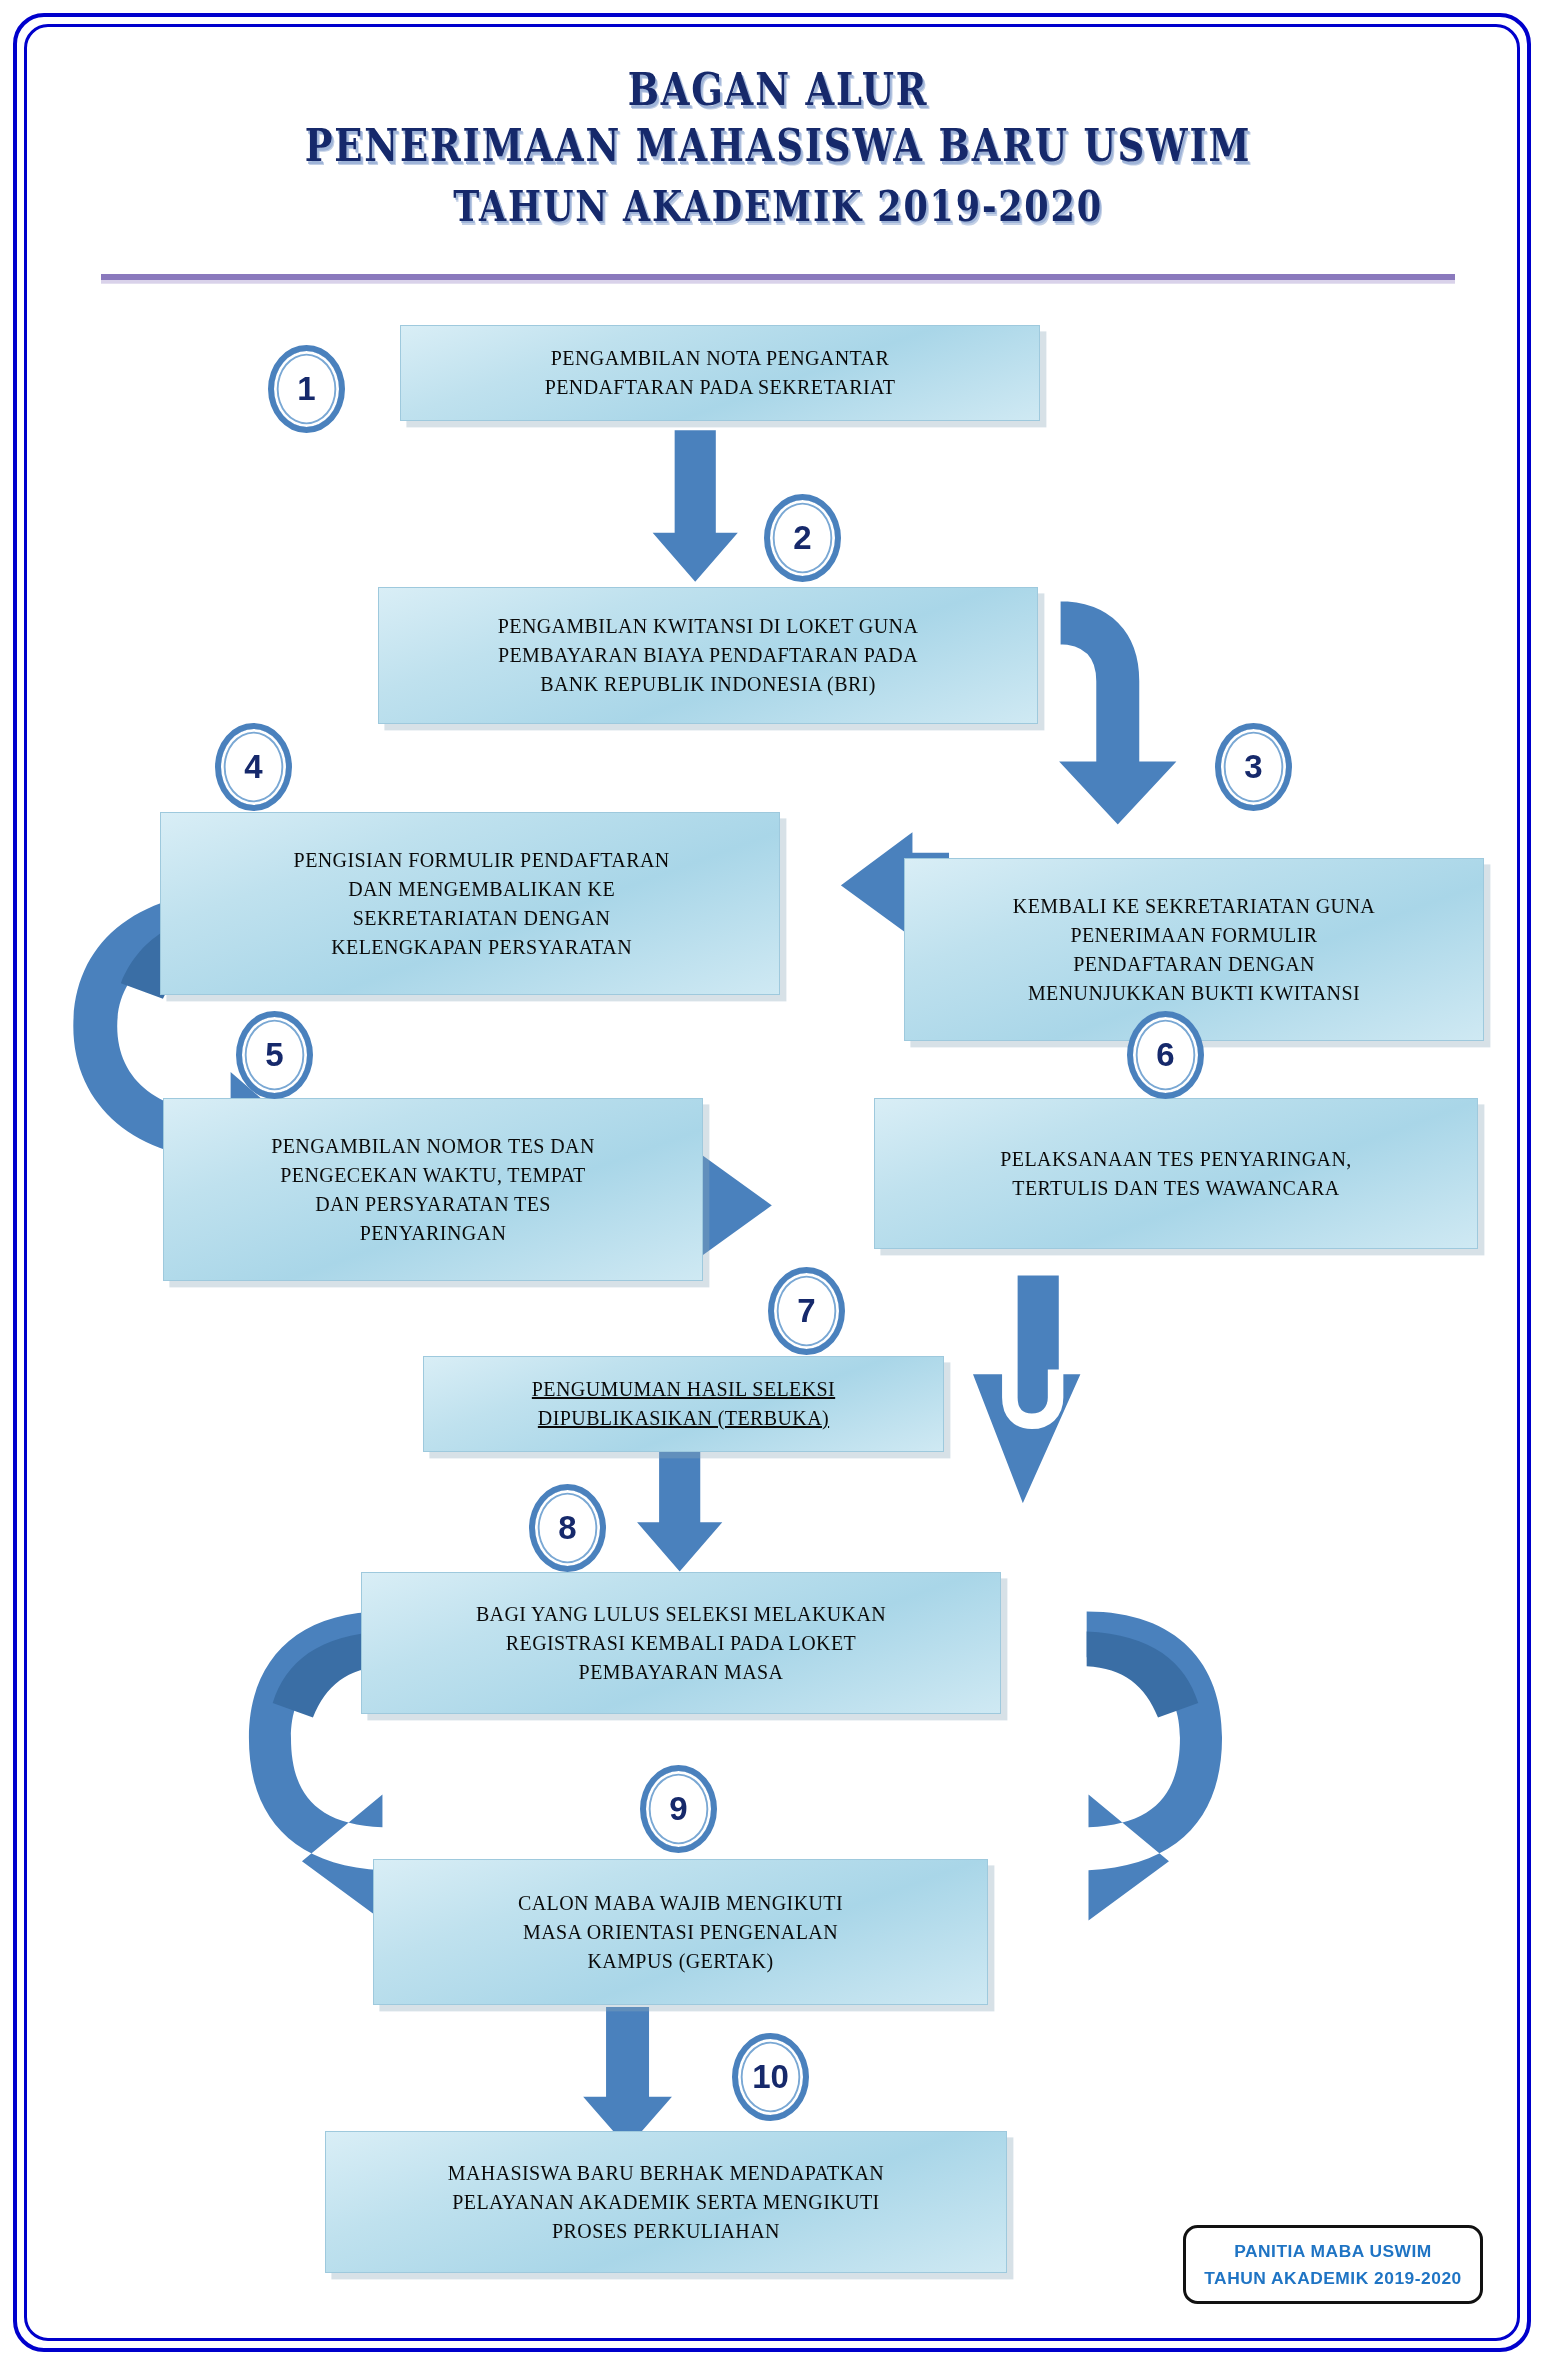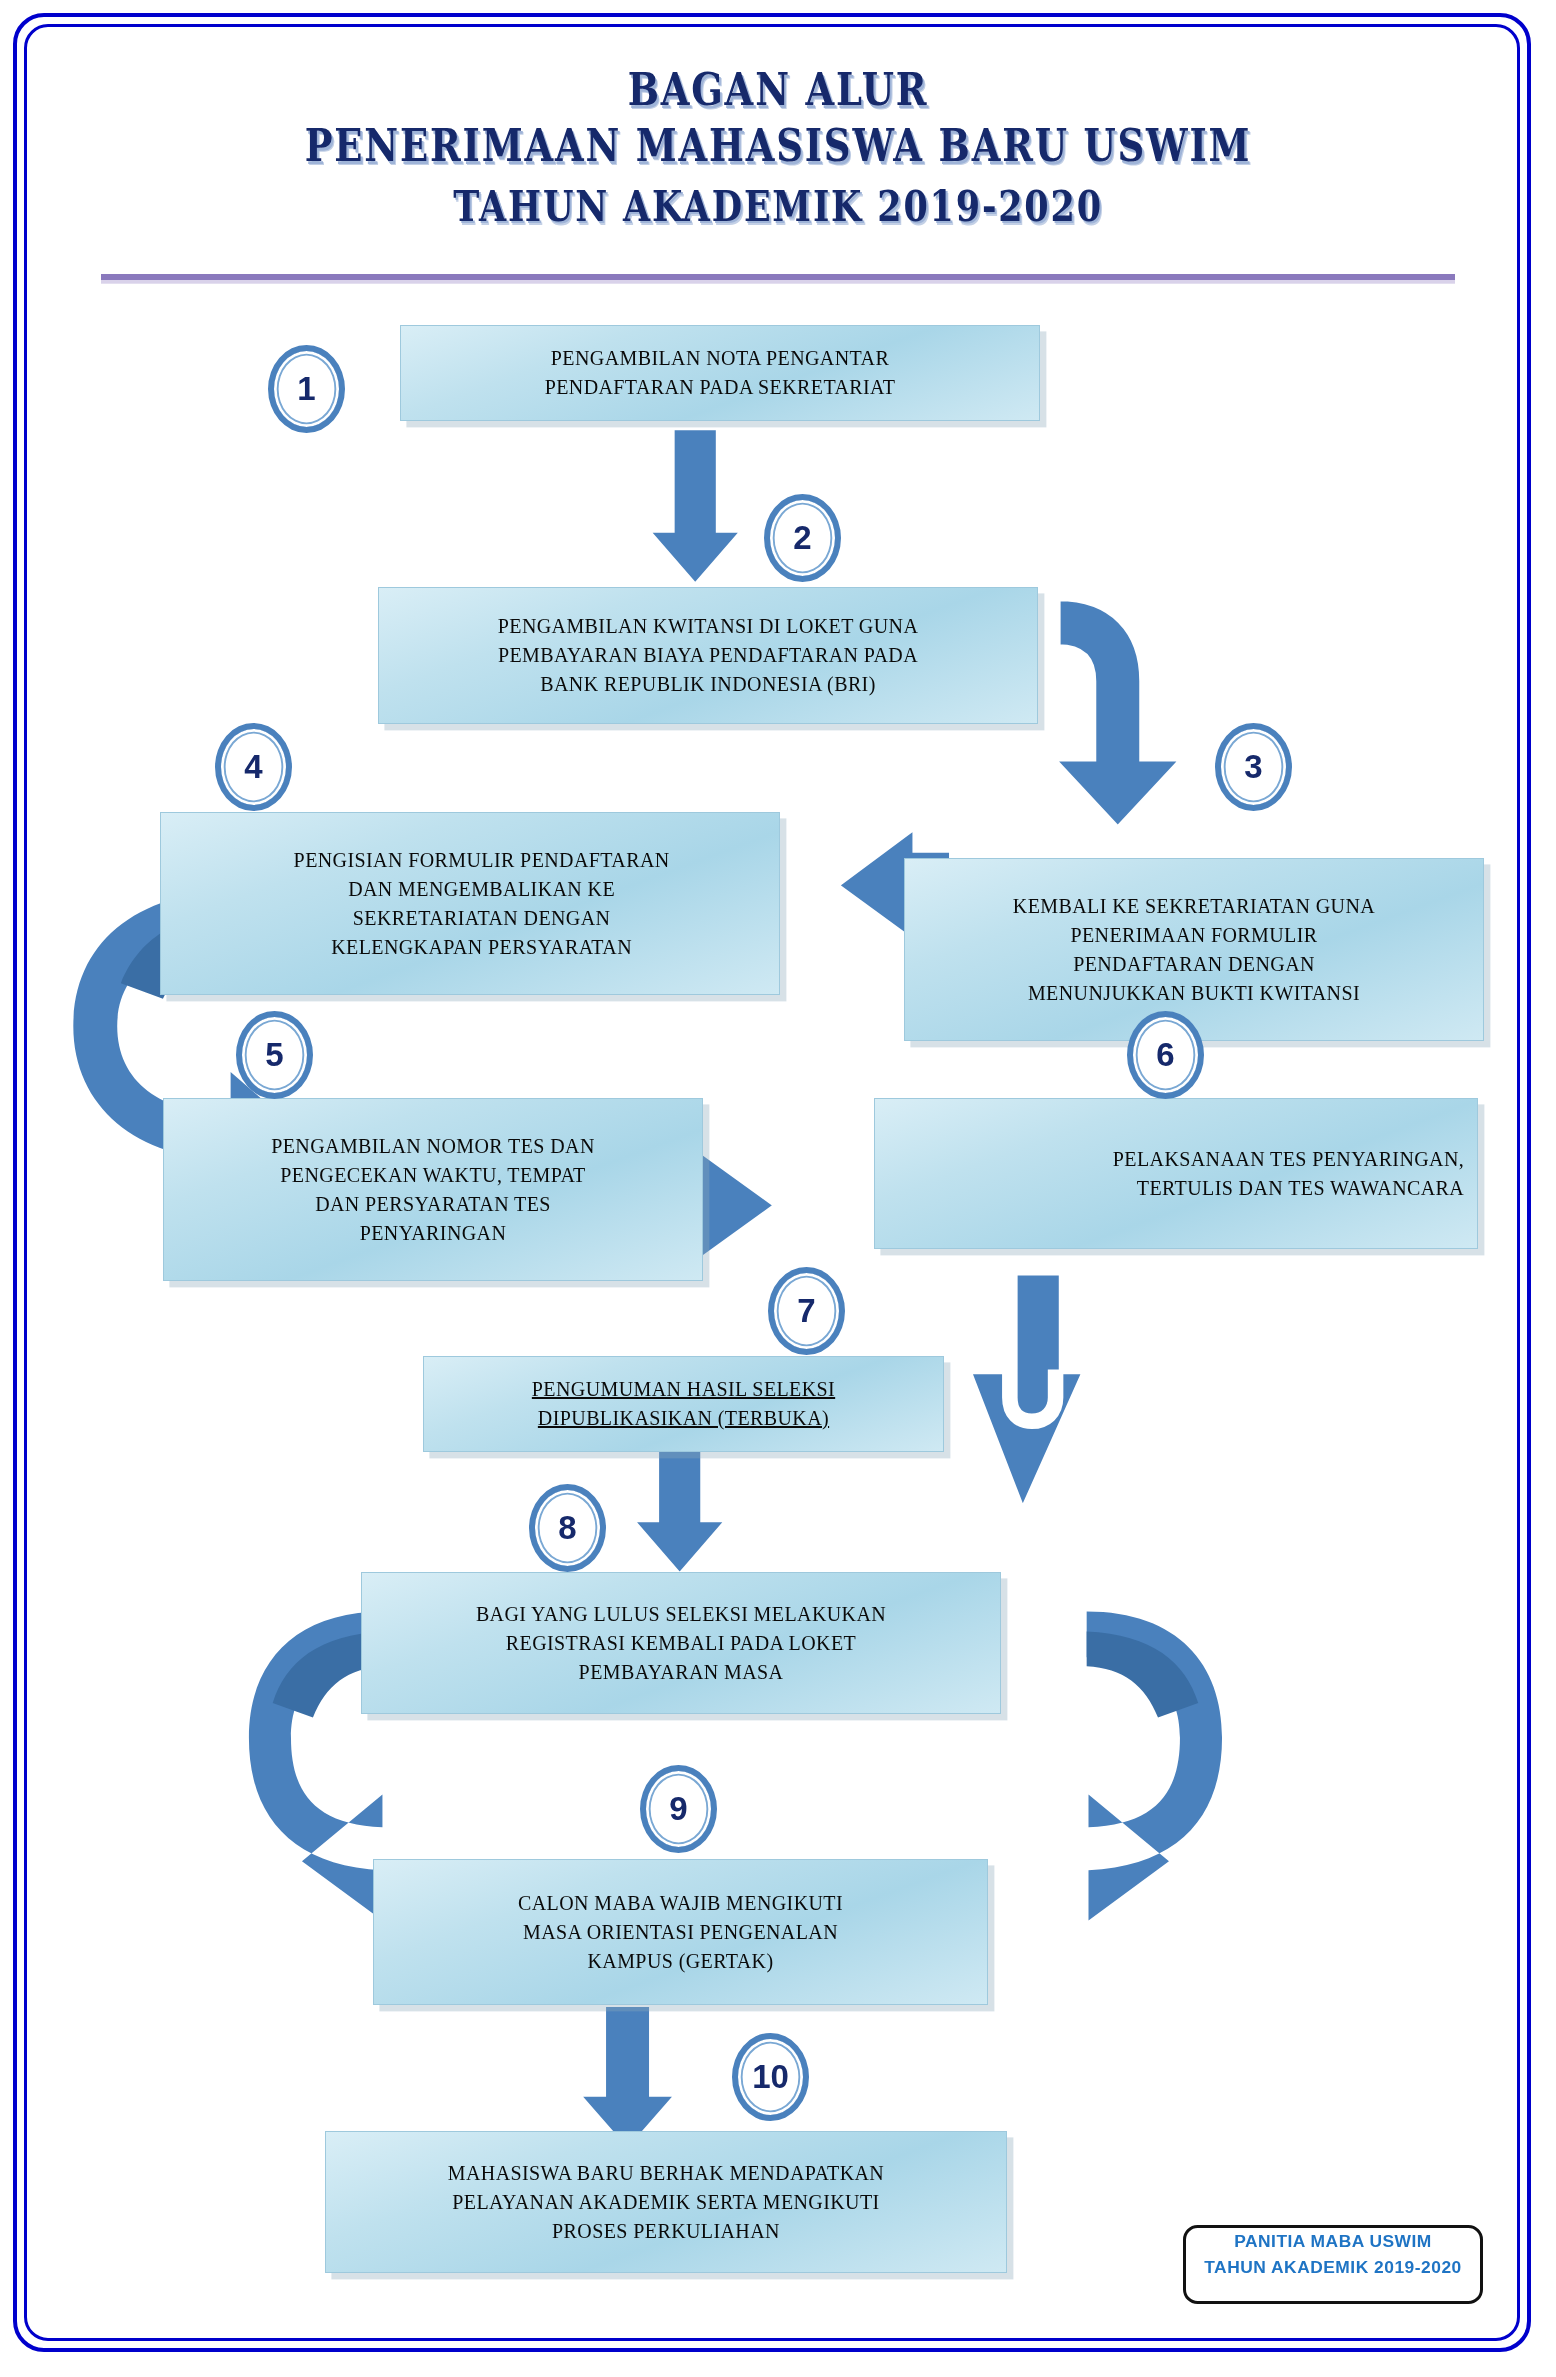--- a/index.html
+++ b/index.html
@@ -89,21 +89,21 @@
   #arrow-layer{position:absolute;left:0;top:0;width:1556px;height:2377px;}
   
   #footer-stamp{
     position:absolute;left:1183px;top:2225px;
     width:300px;height:79px;
     border:3.7px solid #111111;
     border-radius:14.6px;
     background:#ffffff;
     box-sizing:border-box;
     display:flex;flex-direction:column;
-    align-items:center;
+    align-items:center;justify-content:center;
     font-family:"Liberation Sans", sans-serif;
     font-weight:700;
     font-size:17.4px;
     color:#1f74c4;
     letter-spacing:0.5px;
     line-height:1.5;
   }
 </style>
 </head>
 <body>
@@ -230,21 +230,21 @@
 
 <div class="pbox" style="left:163px;top:1098px;width:540px;height:183px;">
   <span>
       <div>PENGAMBILAN  NOMOR TES DAN</div>
       <div>PENGECEKAN WAKTU, TEMPAT</div>
       <div>DAN PERSYARATAN TES</div>
       <div>PENYARINGAN</div>
     </span>
 </div>
 
-<div class="pbox" style="left:874px;top:1098px;width:604px;height:151px;text-align:right;">
+<div class="pbox" style="left:874px;top:1098px;width:604px;height:151px;">
   <span>
       <div>PELAKSANAAN  TES PENYARINGAN,</div>
       <div>TERTULIS DAN TES WAWANCARA</div>
     </span>
 </div>
 
 <div class="pbox" style="left:423px;top:1356px;width:521px;height:96px;text-decoration:underline;">
   <span>
       <div>PENGUMUMAN  HASIL  SELEKSI</div>
       <div>DIPUBLIKASIKAN (TERBUKA)</div>

